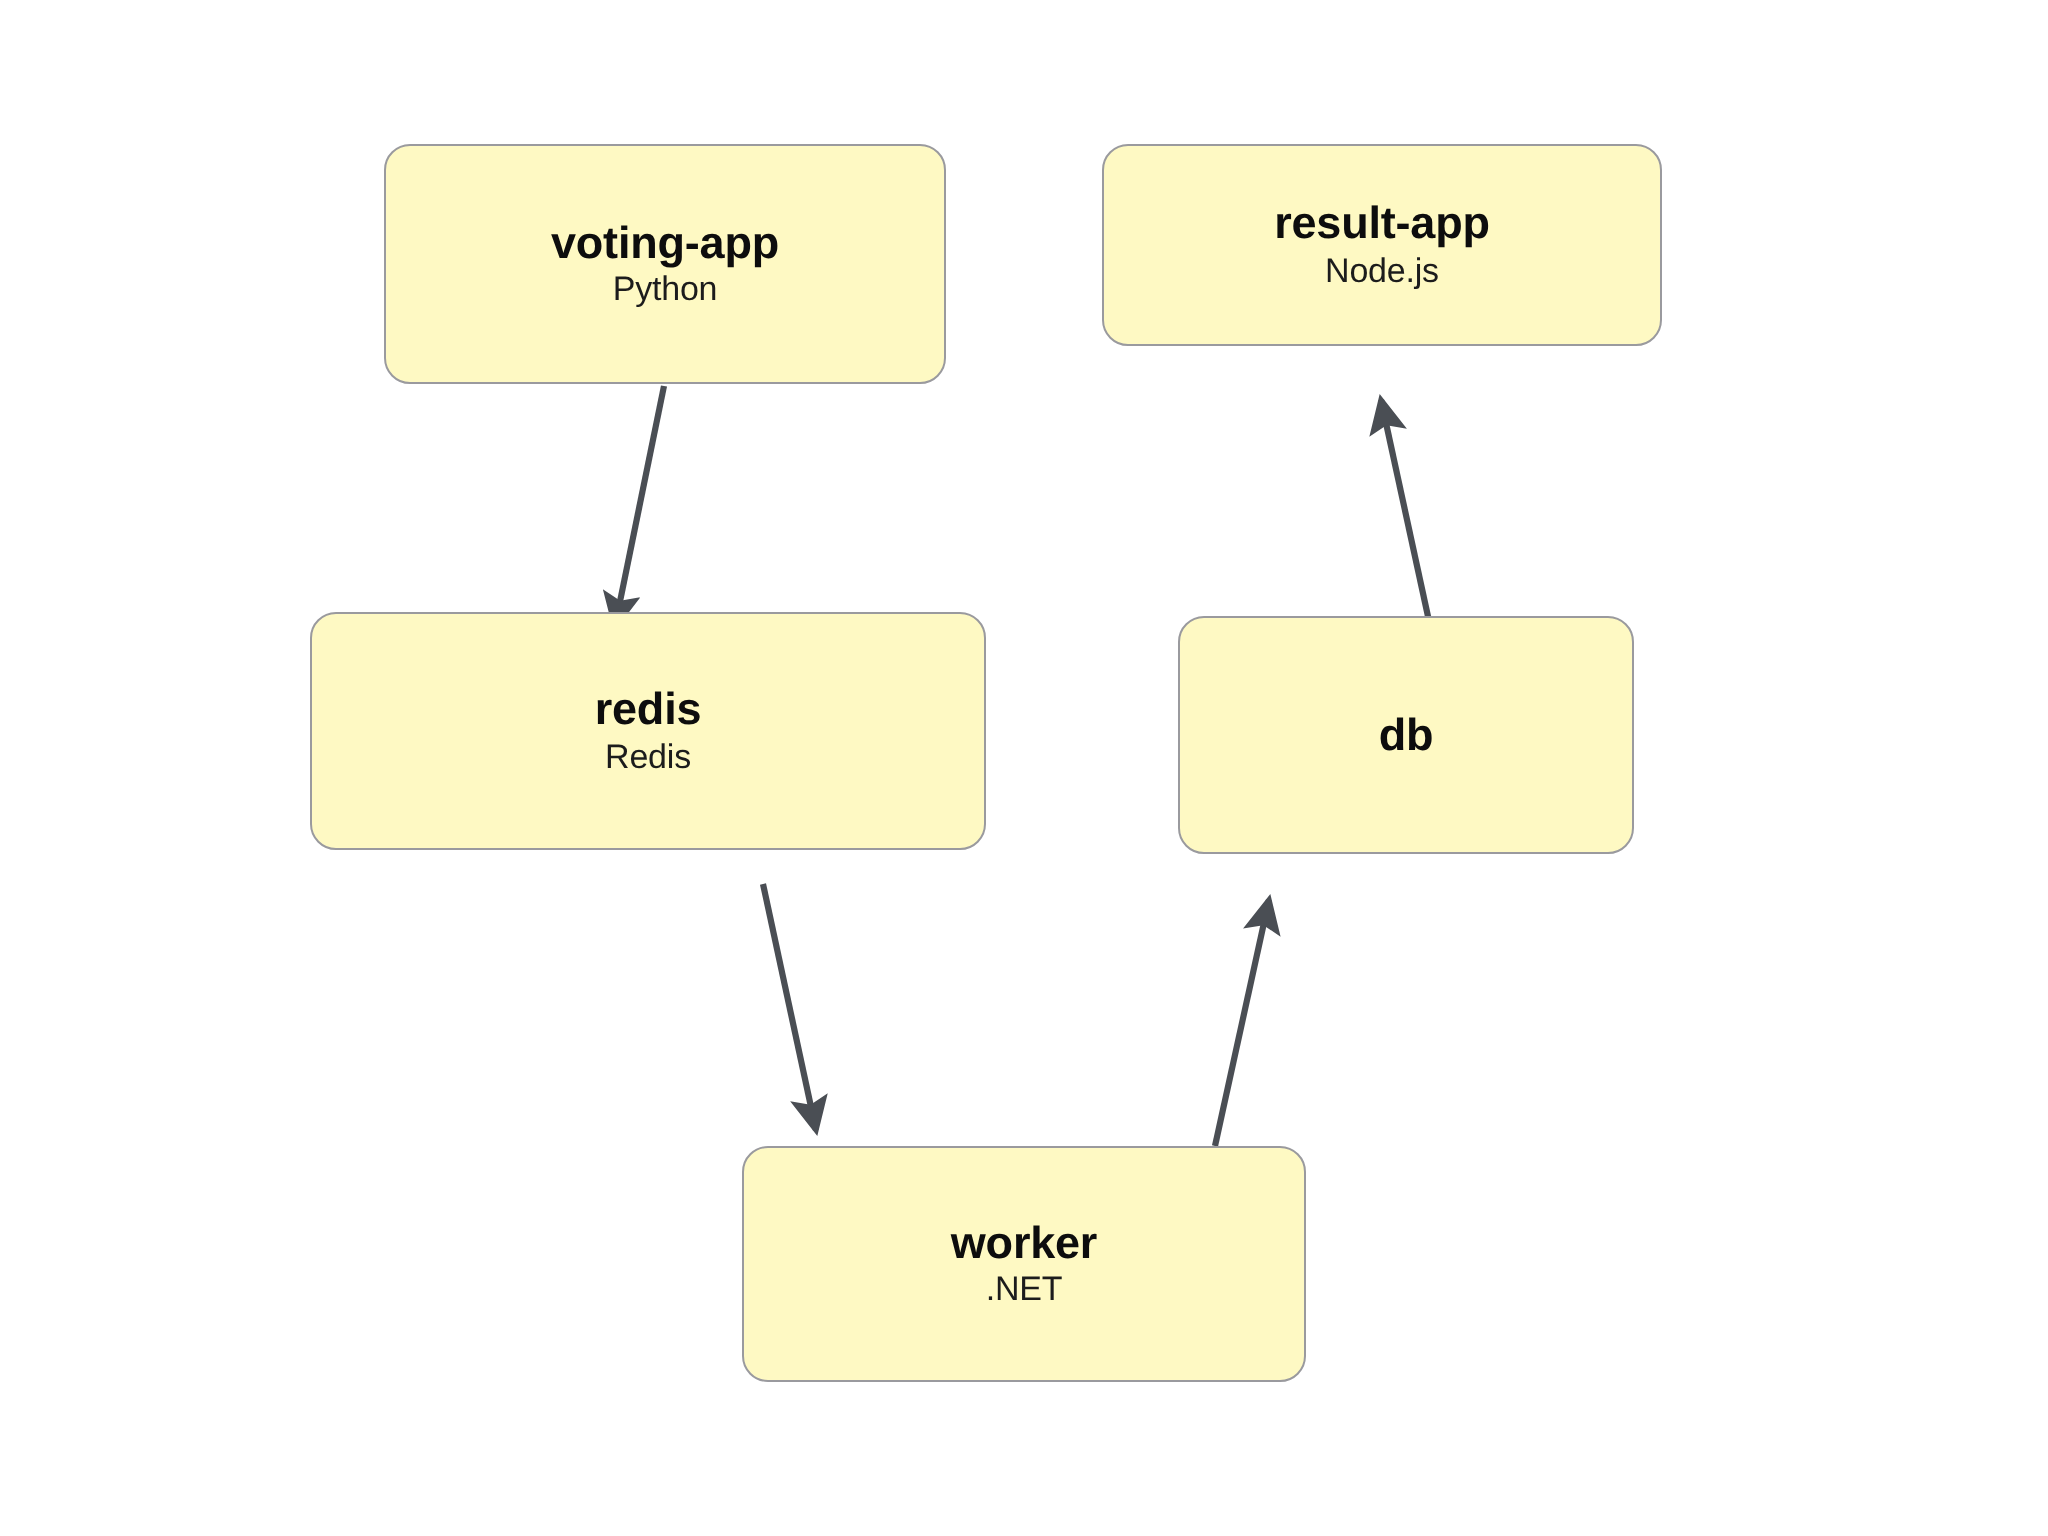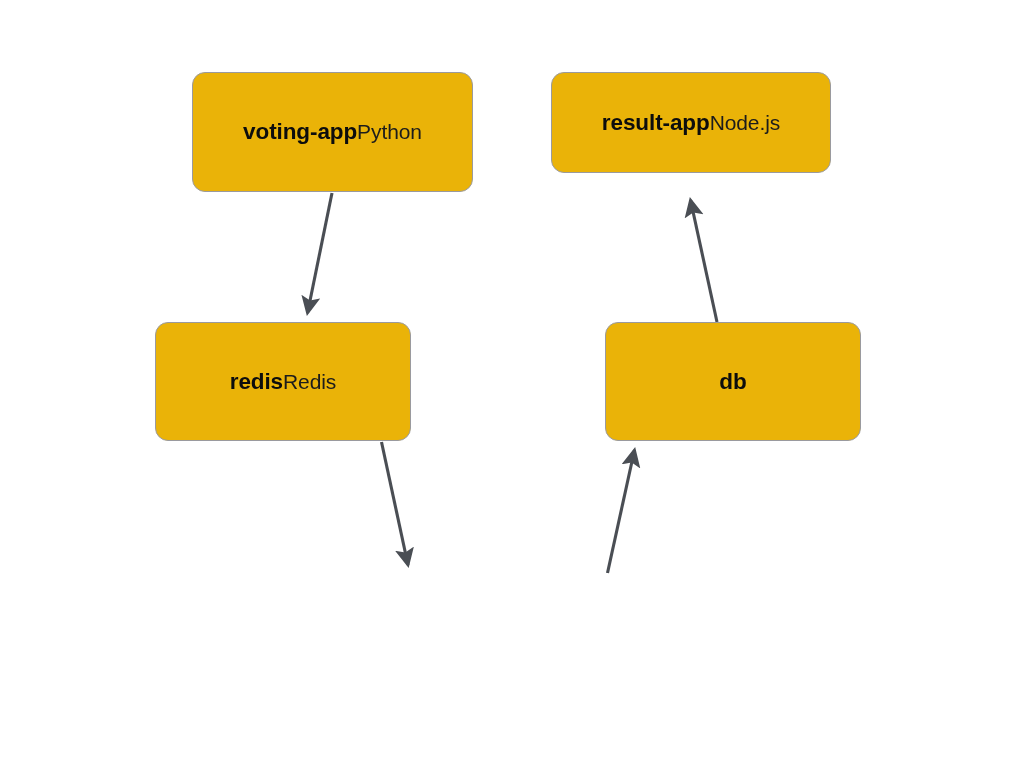--- a/index.html
+++ b/index.html
@@ -25,50 +25,50 @@
     position: absolute;
     left: 0;
     top: 0;
     width: 1024px;
     height: 768px;
     pointer-events: none;
   }
   .node {
     position: absolute;
     box-sizing: border-box;
-    background: #eab308;
+    background: #fef9c3;
     border: 1.6px solid #9a9a9e;
     border-radius: 13px;
     display: flex;
-    flex-direction: row;
+    flex-direction: column;
     align-items: center;
     justify-content: center;
     z-index: 2;
   }
   .node-title {
     font-size: 22.5px;
     font-weight: bold;
     color: #0d0d0d;
     line-height: 1.22;
     letter-spacing: -0.1px;
     white-space: nowrap;
   }
   .node-subtitle {
-    font-size: 21px;
+    font-size: 17px;
     font-weight: normal;
     color: #1c1c1c;
     line-height: 1.22;
     letter-spacing: -0.1px;
     white-space: nowrap;
   }
   
   #node-voting-app { left: 192px; top: 72px;  width: 281px; height: 120px; }
   #node-result-app { left: 551px; top: 72px;  width: 280px; height: 101px; }
-  #node-redis      { left: 155px; top: 322px; width: 256px; height: 119px; justify-content: center; }
-  #node-db         { left: 589px; top: 322px; width: 256px; height: 119px; margin-left: 16px; }
+  #node-redis      { left: 155px; top: 306px; width: 338px; height: 119px; justify-content: center; }
+  #node-db         { left: 589px; top: 308px; width: 228px; height: 119px; }
   #node-worker     { left: 371px; top: 573px; width: 282px; height: 118px; }
 </style>
 </head>
 <body>
 
 <div id="canvas">
 
   <svg id="edge-layer" viewBox="0 0 1024 768" width="1024" height="768" xmlns="http://www.w3.org/2000/svg">
     <defs>
       <marker id="arrowhead" markerWidth="7" markerHeight="7" refX="5.4" refY="3.1" orient="auto" markerUnits="strokeWidth">
@@ -97,14 +97,18 @@
 
   <div class="node" id="node-redis">
     <div class="node-title">redis</div>
     <div class="node-subtitle">Redis</div>
   </div>
 
   <div class="node" id="node-db">
     <div class="node-title">db</div>
   </div>
 
+  <div class="node" id="node-worker">
+    <div class="node-title">worker</div>
+    <div class="node-subtitle">.NET</div>
+  </div>
 
 </div>
 
 </body></html>

